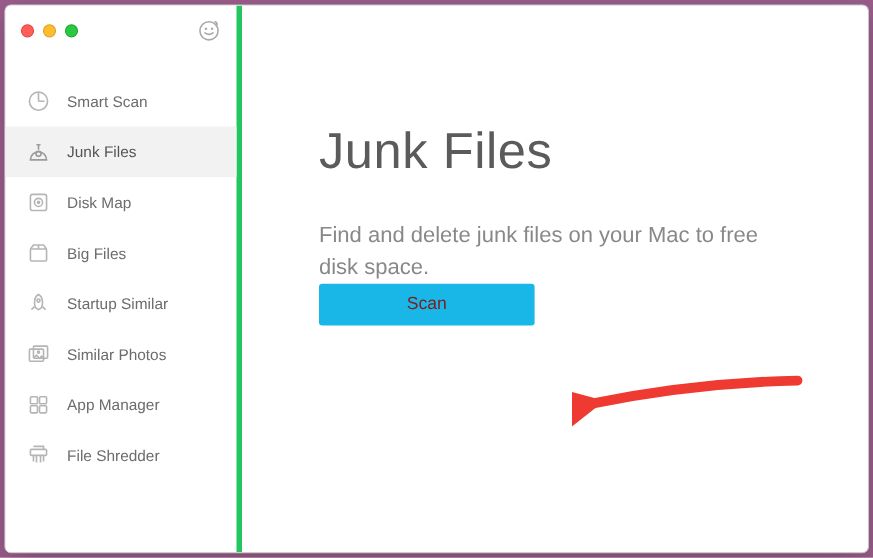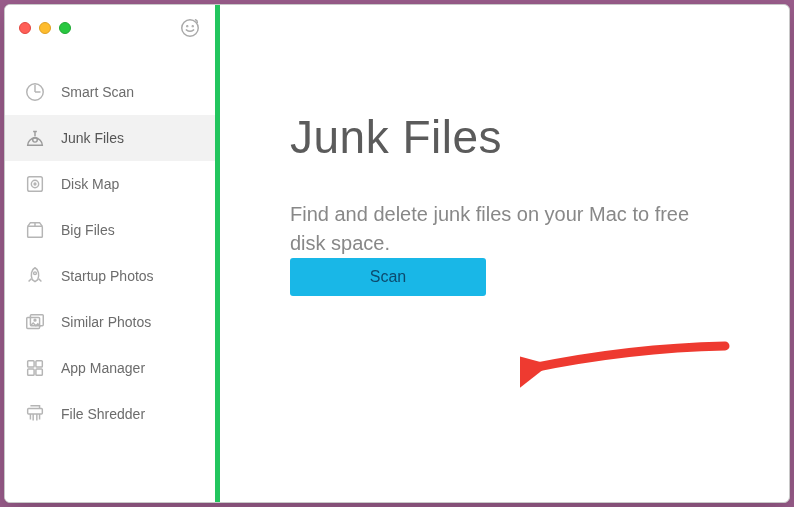--- a/index.html
+++ b/index.html
@@ -79,21 +79,21 @@
 }
 .main p {
   font-weight:300;
   font-size:20px;
   color:#888;
   line-height:1.45;
   max-width: 450px;
 }
 .scan-btn {
   background:#19b7e7;
-  color:#0c4a6e;
+  color:#7f1d1d;
   border:none;
   border-radius:3px;
   font-size:16px;
   padding: 10px 0;
   width: 196px;
   cursor:pointer;
   font-weight:400;
 }
 .arrow {
   position:absolute;
@@ -168,21 +168,21 @@
       </div>
 
       <div class="nav-item">
         <span class="icon-wrap">
           <svg viewBox="0 0 24 24" width="22" height="22" fill="none" stroke="currentColor" stroke-width="1.6">
             <path d="M12 3 c4 2 5 8 3 13 l-3 2 -3 -2 c-2 -5 -1 -11 3 -13z"></path>
               <circle cx="12" cy="9" r="1.5"></circle>
               <path d="M8 15 l-3 3 M16 15 l3 3"></path>
           </svg>
         </span>
-        <span>Startup Photos</span>
+        <span>Startup Similar</span>
       </div>
 
 
       <div class="nav-item">
         <span class="icon-wrap">
           <svg viewBox="0 0 24 24" width="22" height="22" fill="none" stroke="currentColor" stroke-width="1.6">
             <rect x="3" y="7" width="14" height="12" rx="1"></rect>
               <rect x="7" y="4" width="14" height="12" rx="1"></rect>
               <circle cx="12" cy="10" r="1"></circle>
               <path d="M7 16 l3 -3 3 3 2 -2 3 3"></path>

